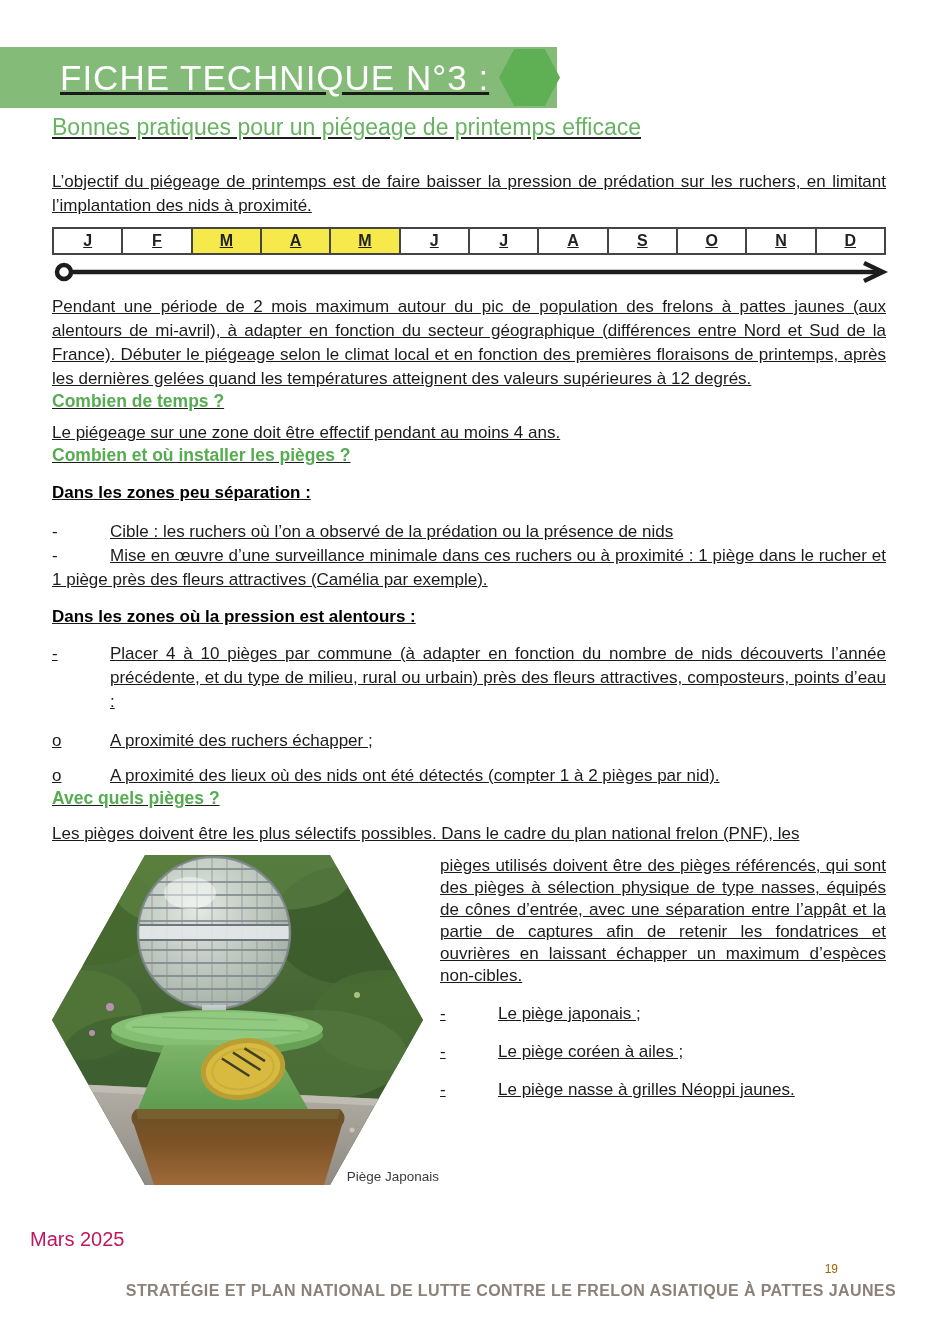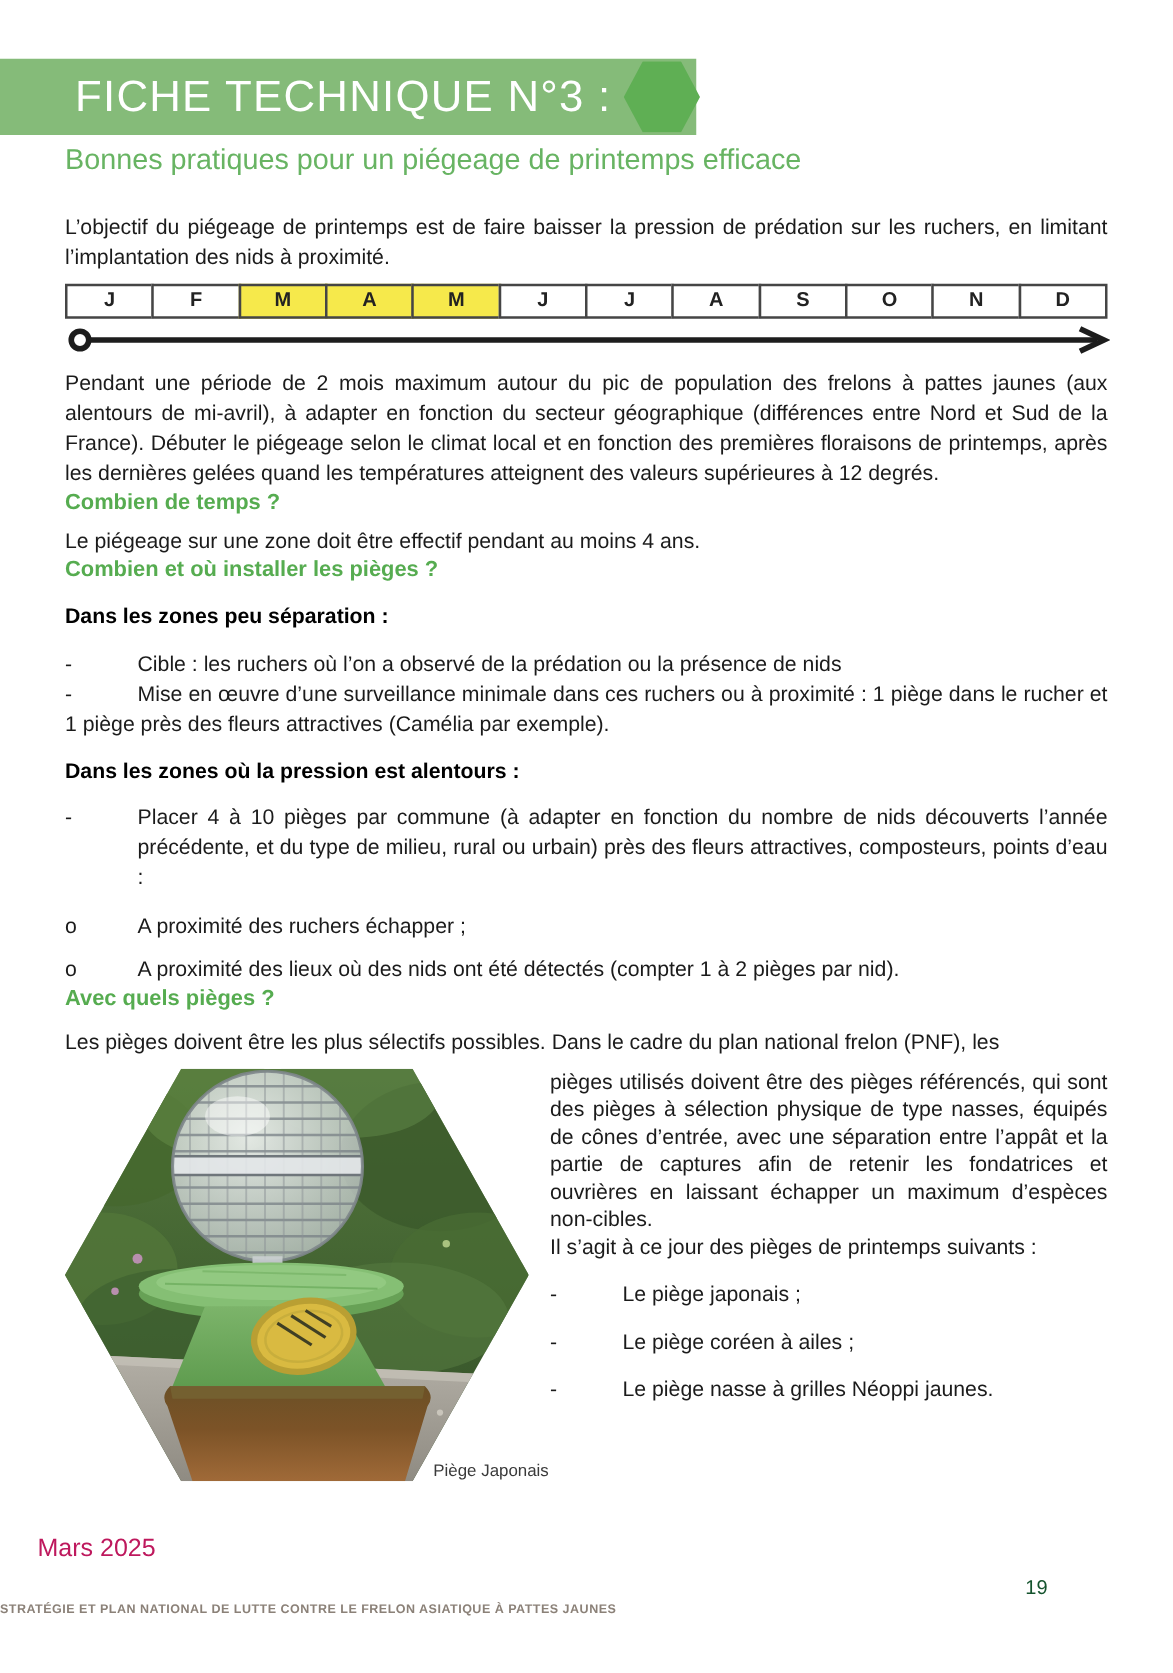--- a/index.html
+++ b/index.html
@@ -1,17 +1,17 @@
 <!DOCTYPE html>
 <html lang="fr"><head>
 <meta charset="utf-8">
 <style>
   html,body{margin:0;padding:0;background:#ffffff;}
   .page{position:relative;width:896px;height:1338px;background:#fff;overflow:hidden;
-        font-family:"Liberation Sans","DejaVu Sans",sans-serif;color:#1b1b1b;}
+        font-family:"Liberation Sans","DejaVu Sans",sans-serif;color:#1b1b1b;text-decoration:underline;}
   
   .band{position:relative;margin-top:47px;width:557px;height:61px;background:#85BB79;}
   .band-title{display:block;line-height:61px;padding-left:60px;font-size:35px;color:#ffffff;
               font-weight:400;letter-spacing:1px;white-space:nowrap;}
   .band-hex{position:absolute;left:499px;top:2px;width:61px;height:57px;background:#5FAF54;
             clip-path:polygon(25% 0,75% 0,100% 50%,75% 100%,25% 100%,0 50%);}
   .subtitle{margin:6px 0 0 52px;font-size:23px;color:#68B463;}
   
   .content{margin:0 52px;width:834px;}
   .body{font-size:17px;line-height:24px;margin:0;}
@@ -51,23 +51,23 @@
   .fig-wrap{flex:0 0 385px;position:relative;height:332px;}
   .caption{position:absolute;right:-2px;bottom:3px;font-size:13.5px;color:#3a3a3a;}
   .col-right{flex:1;padding-left:3px;}
   .col-right p{margin:0;font-size:17px;line-height:22px;}
   .p-cont{margin-top:24px;}
   .p-listintro{margin-top:17px;}
   .tbullet{display:flex;margin-top:16px;font-size:17px;line-height:22px;}
   .tbullet .marker{flex:0 0 58px;}
   
   .f-date{position:absolute;left:30px;top:1228px;font-size:20px;color:#be185d;}
-  .f-center{position:absolute;left:0;right:0;top:1282px;text-align:left;
-            font-size:10px;font-weight:bold;letter-spacing:0.4px;color:#8B8178;}
-  .f-page{position:absolute;right:58px;top:1262px;font-size:16px;color:#14532d;}
+  .f-center{position:absolute;left:0;right:0;top:1282px;text-align:right;
+            font-size:16px;font-weight:bold;letter-spacing:0.4px;color:#8B8178;}
+  .f-page{position:absolute;right:58px;top:1262px;font-size:12px;color:#a16207;}
 </style>
 </head>
 <body>
 
 <div class="page">
 
   <div class="band">
     <span class="band-title">FICHE TECHNIQUE N°3 :</span>
     <span class="band-hex"></span>
   </div>
@@ -253,21 +253,20 @@
             </g>
             <path d="M84,254 L288,254 Q296,262 290,270 L272,330 L102,330 L82,270 Q76,262 84,254 Z" fill="url(#gPot)"></path>
             <path d="M84,254 L288,254 L286,264 L86,264 Z" fill="#746030"></path>
           </g>
         </svg>
         <div class="caption">Piège Japonais</div>
       </div>
 
       <div class="col-right">
         <p class="just p-cont">pièges utilisés doivent être des pièges référencés, qui sont des pièges à sélection physique de type nasses, équipés de cônes d’entrée, avec une séparation entre l’appât et la partie de captures afin de retenir les fondatrices et ouvrières en laissant échapper un maximum d’espèces non-cibles.</p>
-        <p class="p-listintro">Il s’agit à ce jour des pièges de printemps suivants :</p>
         <div class="tbullet">
           <span class="marker">-</span>
           <span>Le piège japonais ;</span>
         </div>
         <div class="tbullet">
           <span class="marker">-</span>
           <span>Le piège coréen à ailes ;</span>
         </div>
         <div class="tbullet">
           <span class="marker">-</span>

